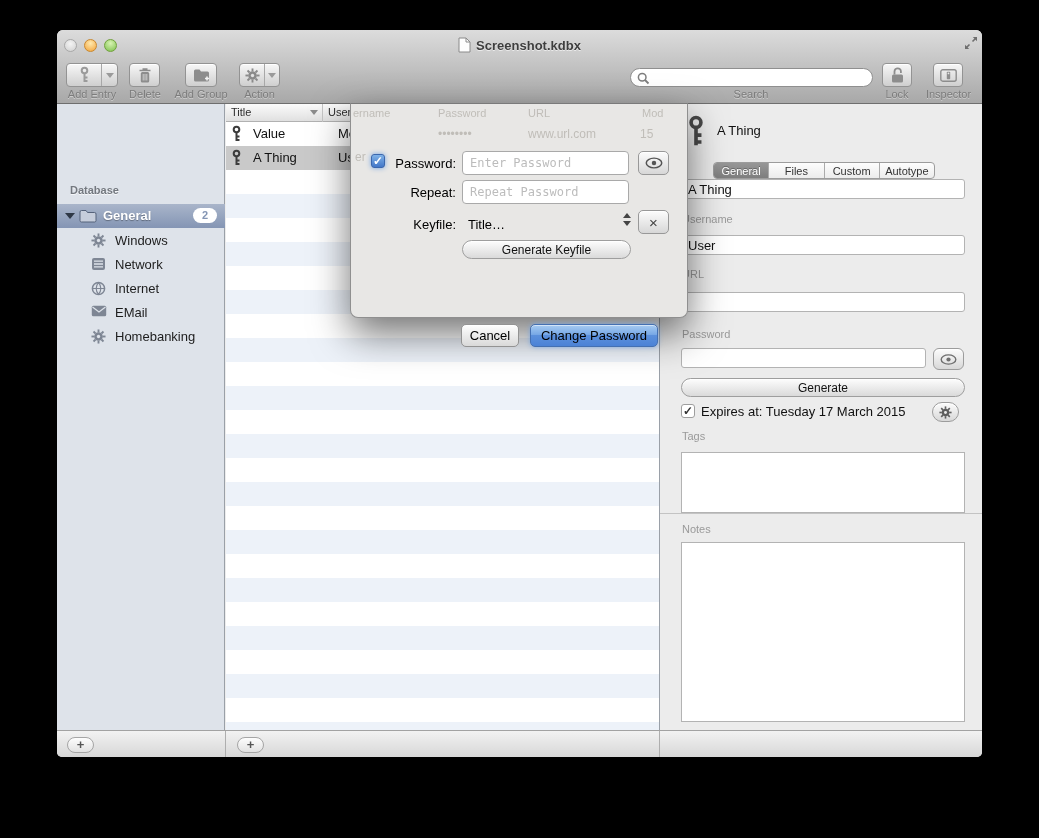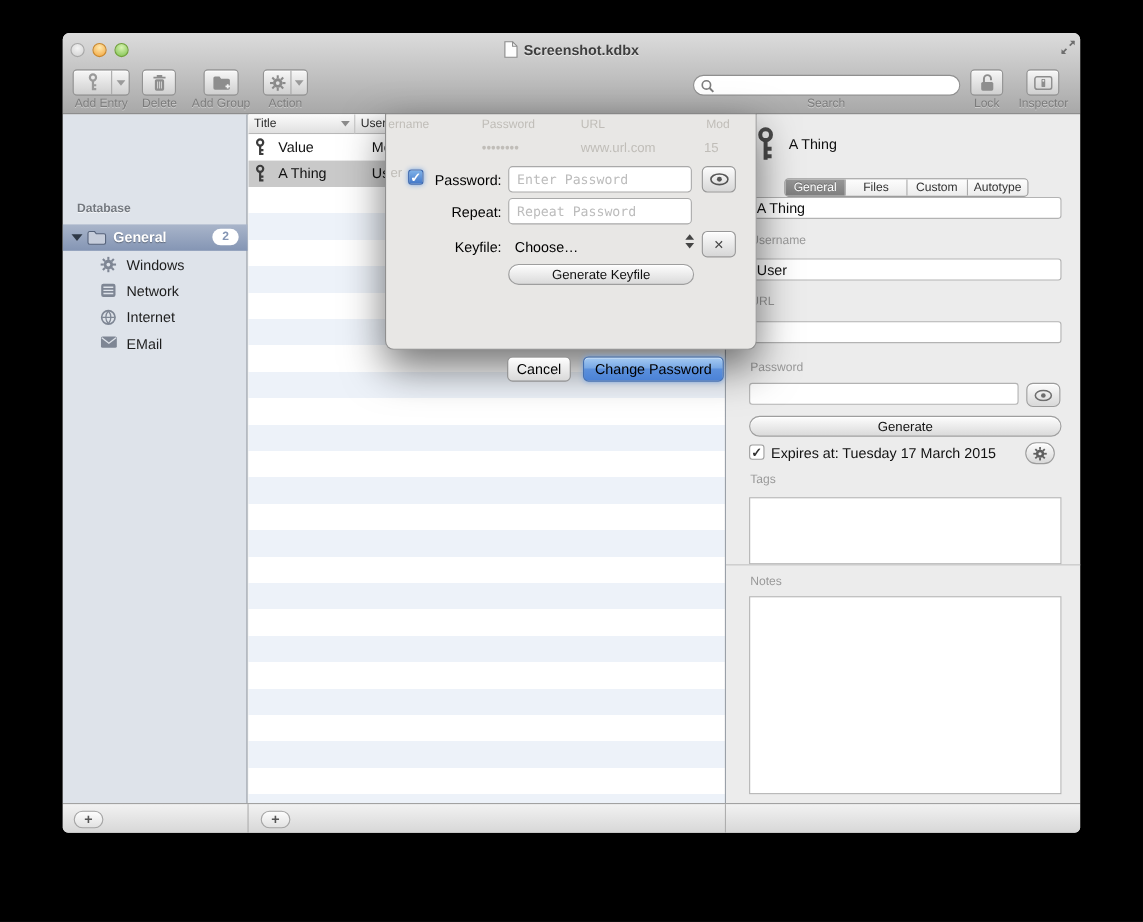--- a/index.html
+++ b/index.html
@@ -277,20 +277,37 @@
           </svg></span>
       <span class="lbl">Internet</span>
     </div>
     <div class="sb-item" style="top:197px;">
       <span class="ic"><svg width="16" height="12" viewBox="0 0 16 12">
             <rect x="0.8" y="0.8" width="14.4" height="10.4" rx="1.5" fill="#7e8694"></rect>
             <path d="M1.5 2 L8 7 L14.5 2" fill="none" stroke="#dee3ea" stroke-width="1.2"></path>
           </svg></span>
       <span class="lbl">EMail</span>
     </div>
+    <div class="sb-item" style="top:221px;">
+      <span class="ic"><svg width="15" height="15" viewBox="0 0 16 16">
+            <g fill="#7e8694">
+              <circle cx="8" cy="8" r="4.6"></circle>
+              <rect x="7" y="0.5" width="2" height="3"></rect>
+              <rect x="7" y="12.5" width="2" height="3"></rect>
+              <rect x="0.5" y="7" width="3" height="2"></rect>
+              <rect x="12.5" y="7" width="3" height="2"></rect>
+              <rect x="7" y="0.5" width="2" height="3" transform="rotate(45 8 8)"></rect>
+              <rect x="7" y="12.5" width="2" height="3" transform="rotate(45 8 8)"></rect>
+              <rect x="0.5" y="7" width="3" height="2" transform="rotate(45 8 8)"></rect>
+              <rect x="12.5" y="7" width="3" height="2" transform="rotate(45 8 8)"></rect>
+            </g>
+            <circle cx="8" cy="8" r="1.8" fill="#dee3ea"></circle>
+          </svg></span>
+      <span class="lbl">Homebanking</span>
+    </div>
   </div>
 
   <div class="listpane">
     <div class="list-head">
       <div class="abs" style="left:5px; top:2px;">Title</div>
       <div class="sort"></div>
       <div class="col-div" style="left:96px;"></div>
       <div class="abs" style="left:102px; top:2px;">Username</div>
     </div>
     <div class="list-body">
@@ -407,21 +424,21 @@
           <ellipse cx="8.5" cy="5.5" rx="7.3" ry="4.6" fill="none" stroke="#555" stroke-width="1.4"></ellipse>
           <circle cx="8.5" cy="5.5" r="2.1" fill="#555"></circle>
         </svg>
     </div>
 
     <div class="sh-lbl" style="top:81px;">Repeat:</div>
     <input class="sh-field" style="top: 76px;" placeholder="Repeat Password">
 
     <div class="sh-lbl" style="top:113px;">Keyfile:</div>
     <div class="abs" style="left:410px;"></div>
-    <div class="abs" style="left:117px; top:113px;">Choose…</div>
+    <div class="abs" style="left:117px; top:113px;">Title…</div>
     <div class="stepper" style="top:109px;">
         <div class="up"></div>
         <div class="dn"></div>
       </div>
     <div class="sq-btn" style="top:106px;">
       <span style="font-size:15px; color:#444; line-height:1;">×</span>
     </div>
 
     <div class="pill" style="position:absolute; left:111px; top:136px; width:169px; height:19px; line-height:18px;">Generate Keyfile</div>
 

